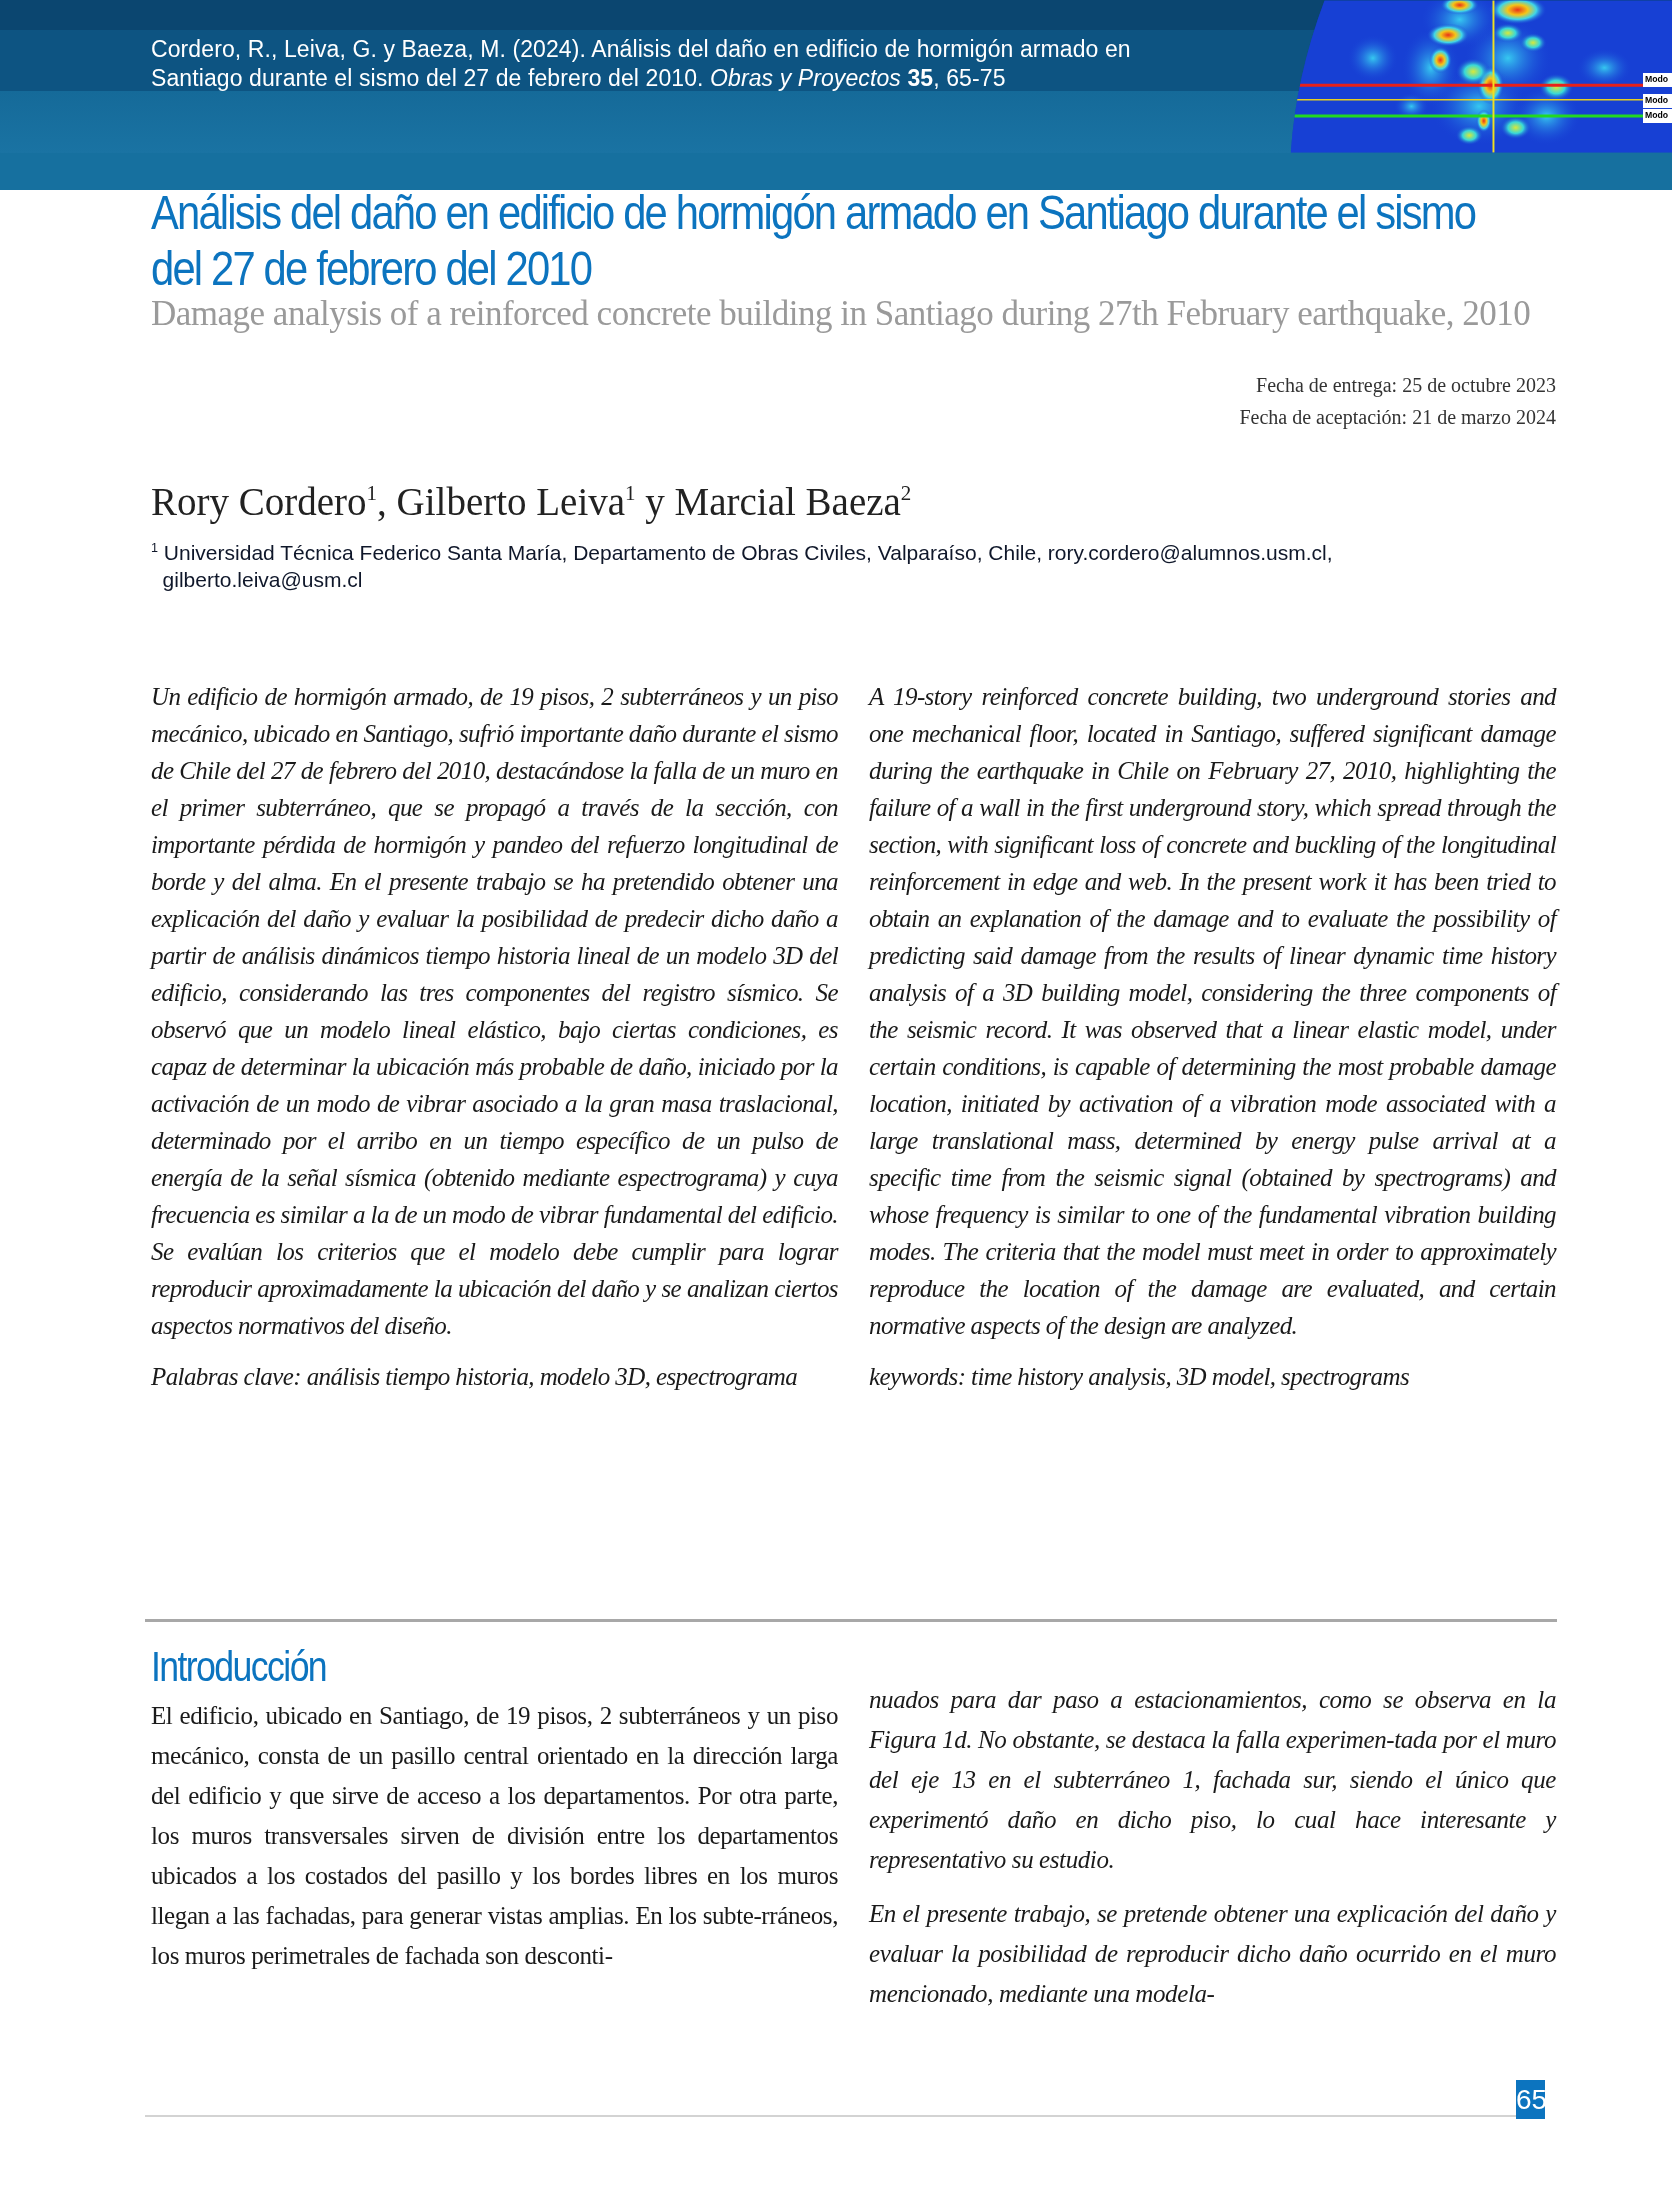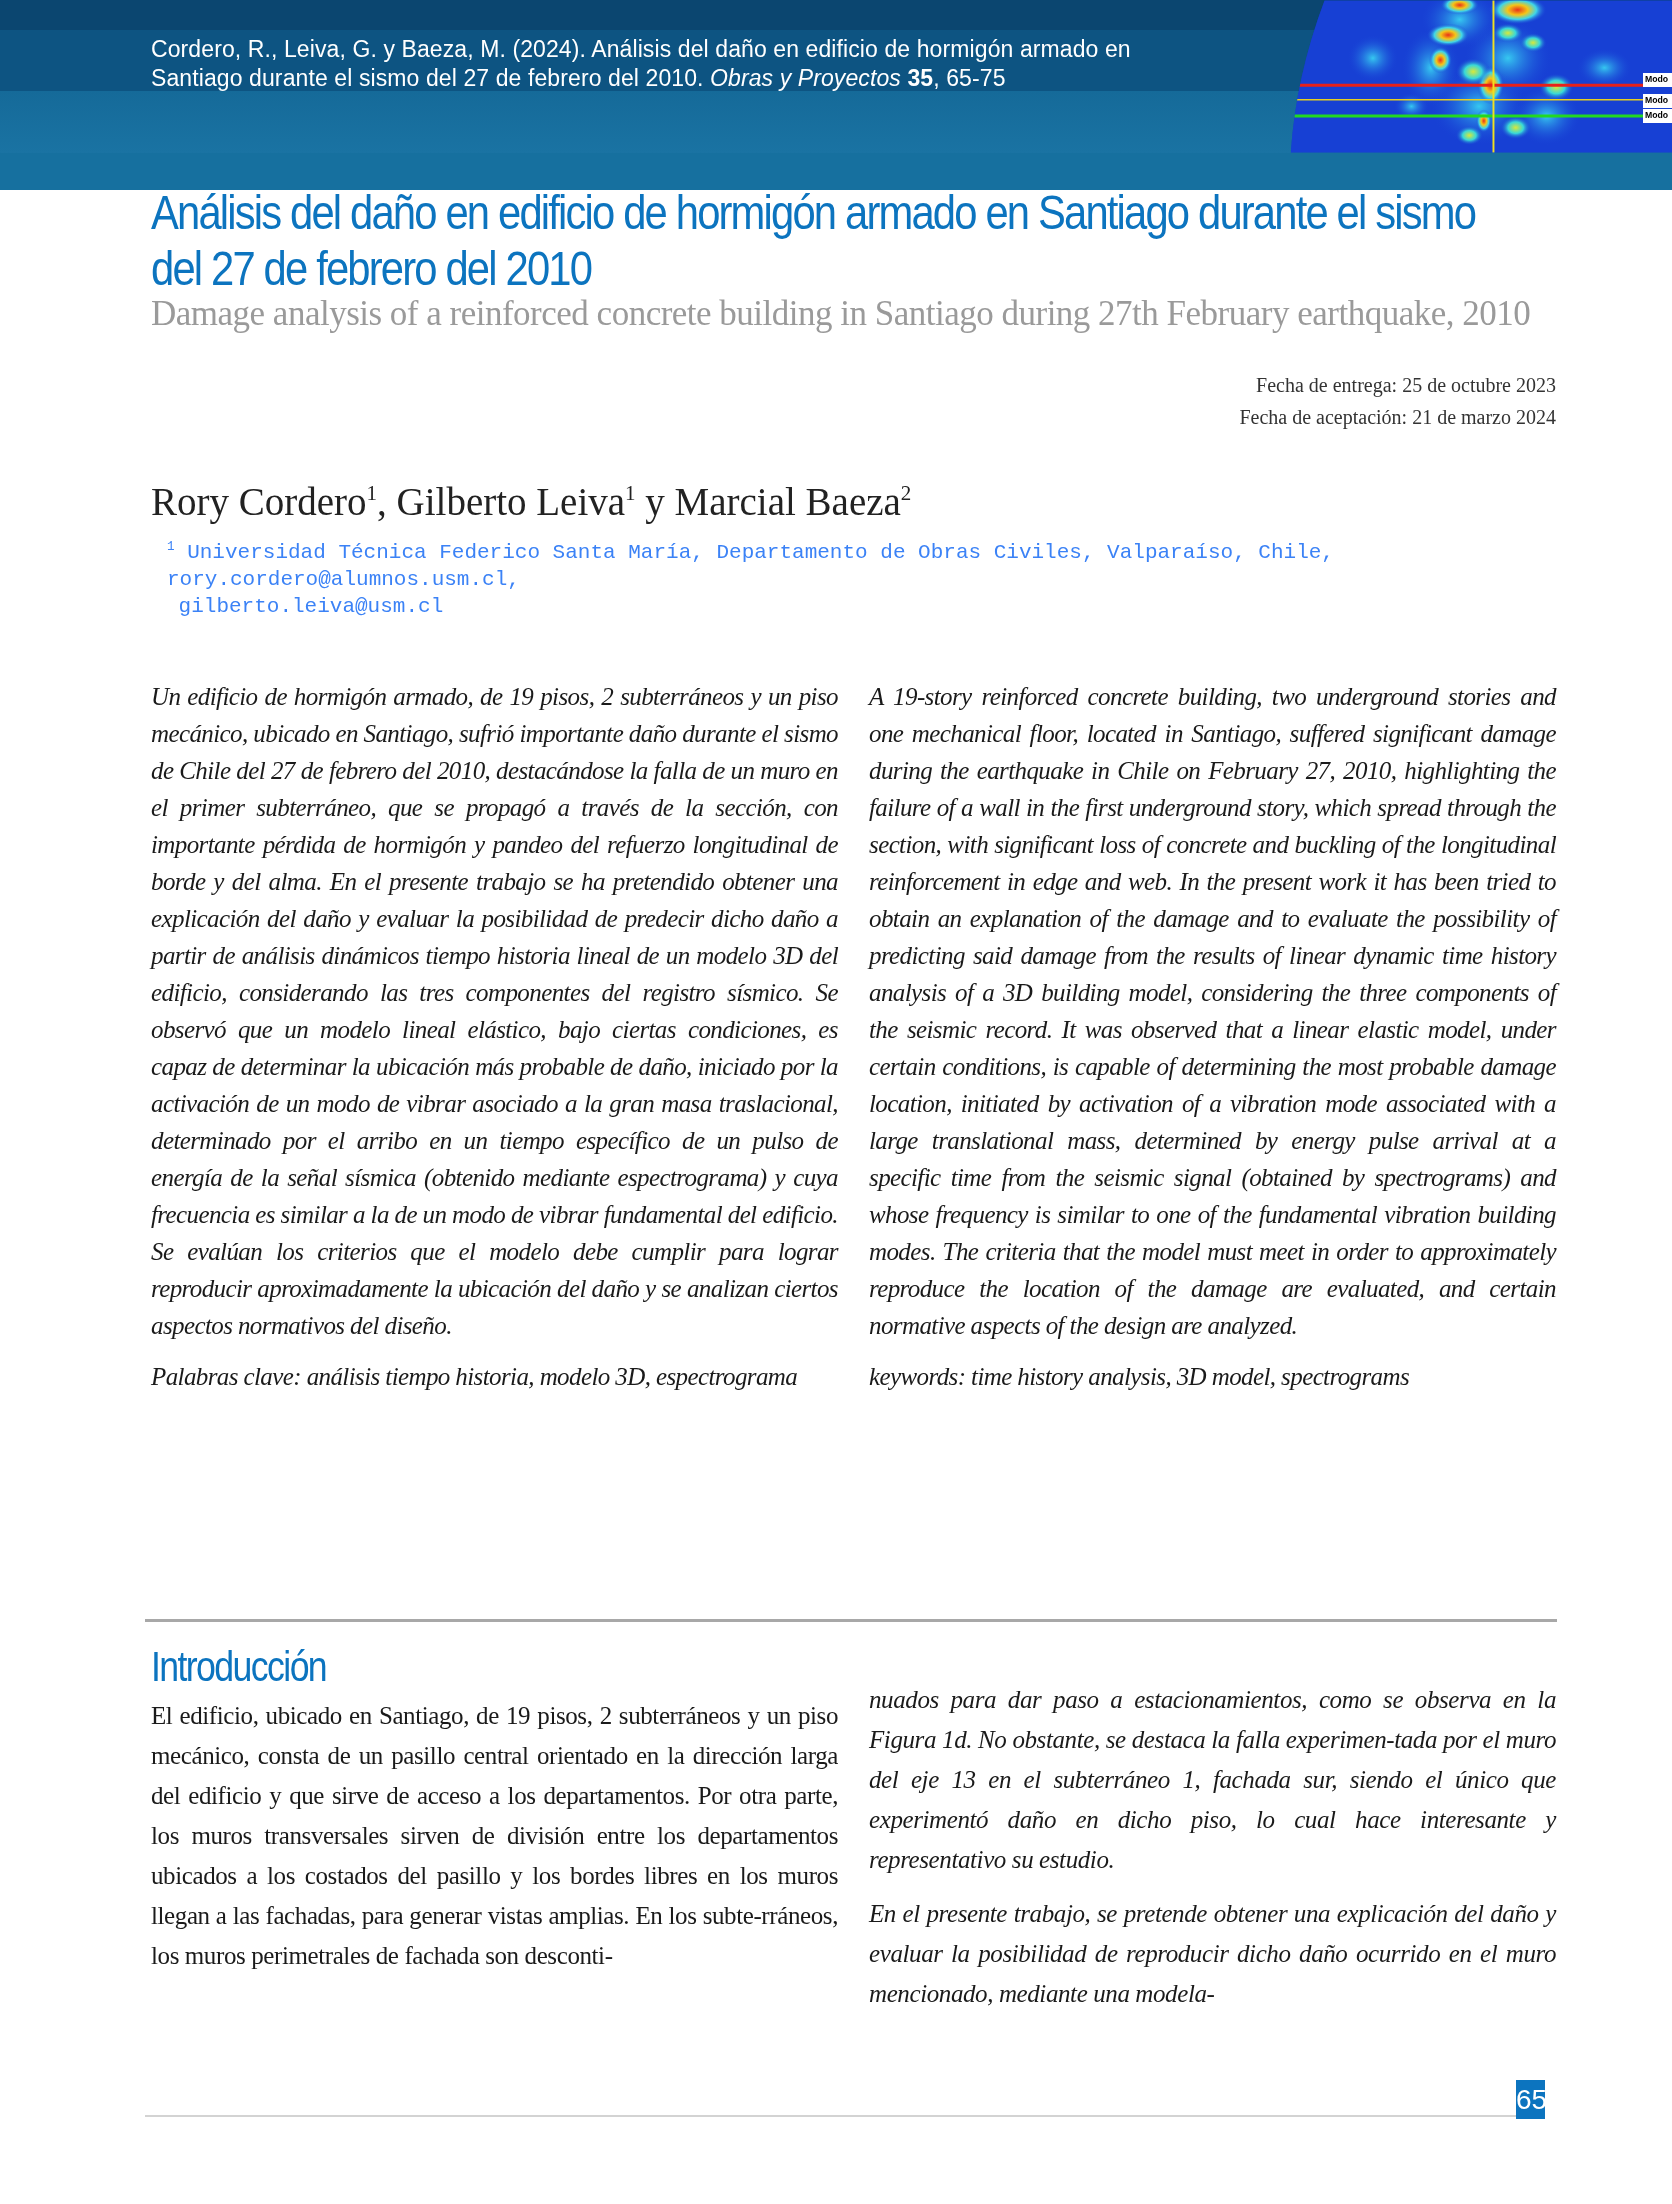--- a/index.html
+++ b/index.html
@@ -52,21 +52,21 @@
   }
 
   
   .authors {
     position: absolute; left: 151px; top: 475px;
     font-family: Liberation Serif, serif; font-size: 39px; line-height: 54px; color: #222;
   }
   .authors sup { font-size: 21px; vertical-align: 15.4px; line-height: 0; }
   .affils {
     position: absolute; left: 151px; top: 539px; width: 1410px;
-    font-family: Liberation Mono, monospace; font-size: 21px; line-height: 27px; color: #3b82f6; margin-left: 16px;
+    font-family: Liberation Sans, sans-serif; font-size: 21px; line-height: 27px; color: #0f172a;
   }
   .affils sup { font-size: 12.6px; vertical-align: 7.7px; line-height: 0; }
   .affils .indent { padding-left: 11.6px; display: block; }
 
   
   .abs-col {
     position: absolute; top: 678px; width: 687px;
     font-family: "Liberation Serif", serif; font-style: italic;
     font-size: 25px; line-height: 37px; color: #1a1a1a;
     text-align: justify; letter-spacing: -0.6px;

